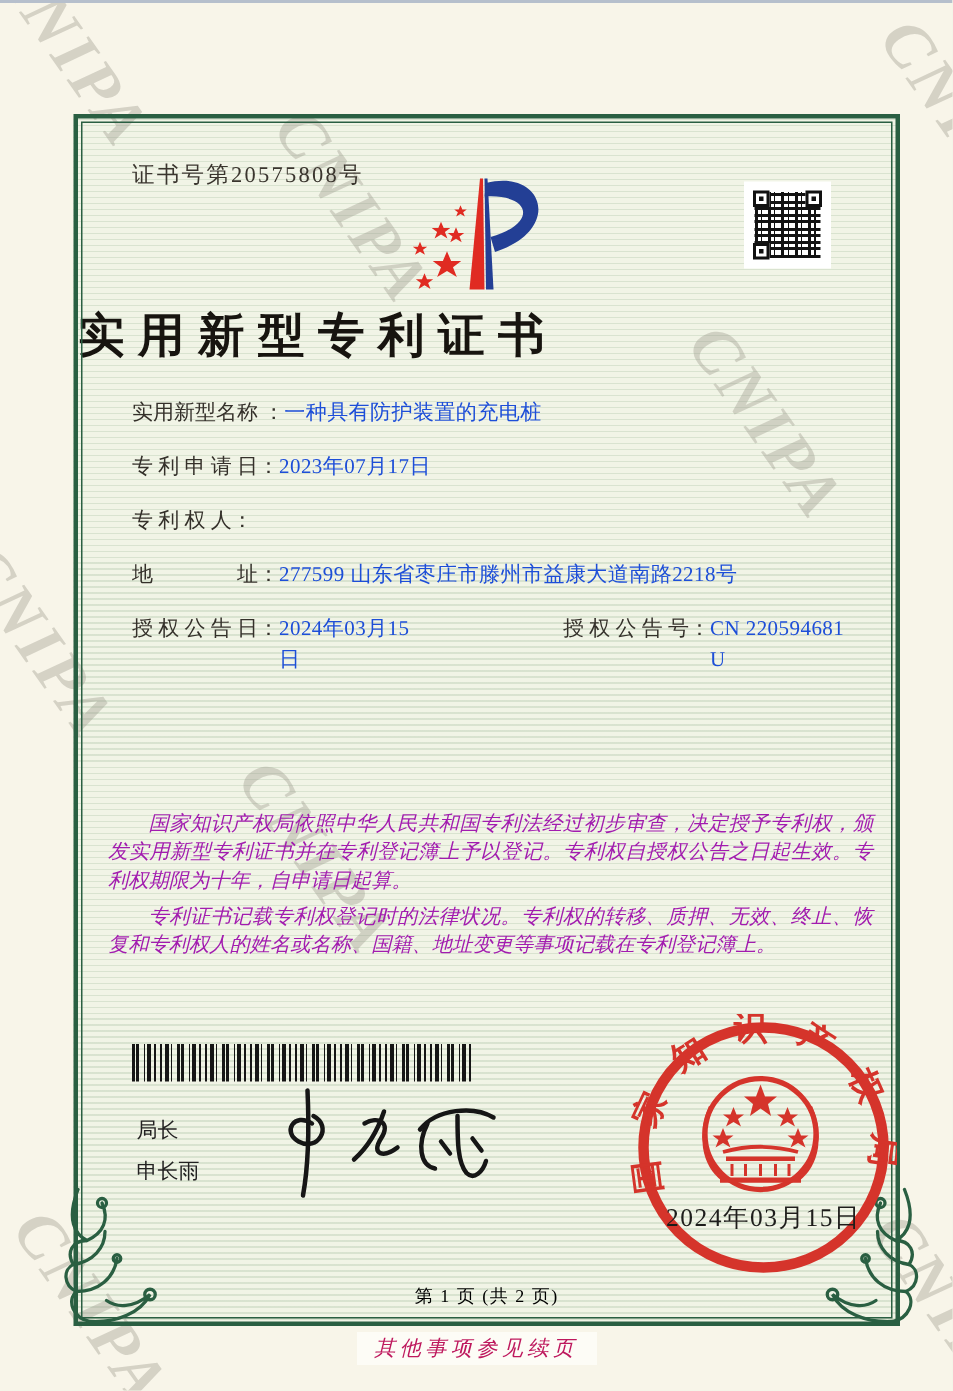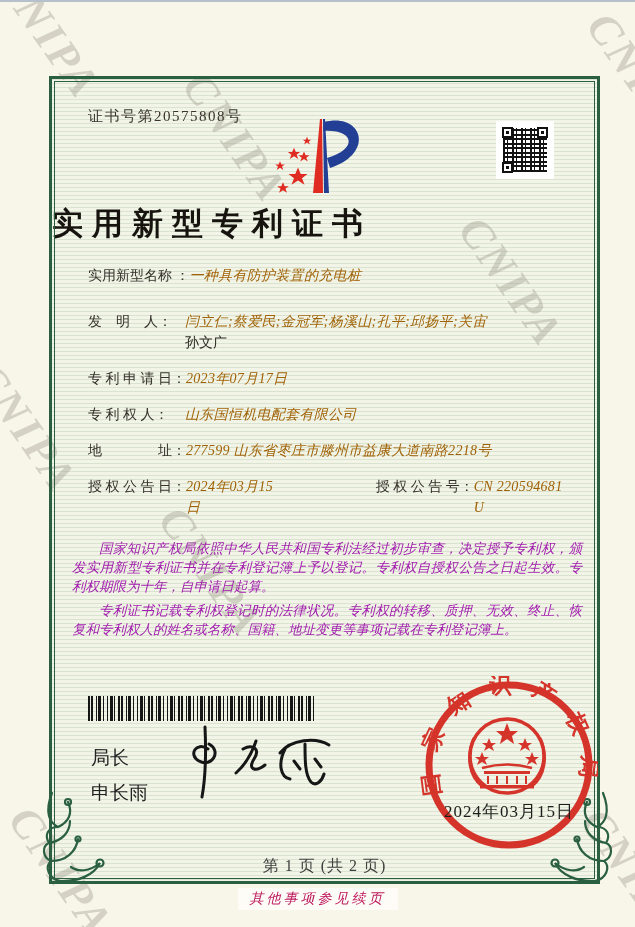--- a/index.html
+++ b/index.html
@@ -35,44 +35,44 @@
 
   .title{position:absolute;left:0;right:0;top:124px;text-align:left;
       font-size:31px;font-weight:700;letter-spacing:9px;color:#17140f;}
 
   .fields{position:absolute;left:36px;top:186px;width:488px;font-size:14px;}
   .frow{display:flex;line-height:21px;margin-top:15px;align-items:flex-start;}
   .frow.first{margin-top:0;}
   .frow.inv{margin-top:25px;}
   .frow.after-inv{margin-top:6px;}
   .flabel{flex:none;white-space:pre;min-width:97px;color:#34302a;}
-  .fval{white-space:pre-wrap;color:#a16207;letter-spacing:0.3px;font-style:italic;}
+  .fval{white-space:pre-wrap;color:#1d4ed8;letter-spacing:0.3px;}
   .fval2{margin-left:97px;line-height:21px;color:#2c2923;}
   .g2{margin-left:89px;}
 
   .paras{position:absolute;left:20px;top:460px;width:510px;font-size:13.5px;line-height:19px;
       font-style:italic;color:#a21caf;text-align:justify;}
   .paras p{margin:0 0 5px 0;text-indent:2em;}
 
   .barcode{position:absolute;left:36px;top:617px;width:226px;height:25px;
       background:repeating-linear-gradient(90deg,
         #151515 0 2px,transparent 2px 3px,#151515 3px 5px,transparent 5px 8px,
         #151515 8px 9px,transparent 9px 10px,#151515 10px 13px,transparent 13px 15px,
         #151515 15px 16px,transparent 16px 19px,#151515 19px 20px,transparent 20px 22px,
         #151515 22px 25px,transparent 25px 26px,#151515 26px 27px,transparent 27px 30px);}
 
   .officer{position:absolute;left:39px;top:666px;font-family:"Liberation Sans",sans-serif;
-      font-size:19px;color:#232222;font-weight:500;}
+      font-size:14px;color:#232222;font-weight:500;}
   .officer div{margin-bottom:9px;}
   .signature{position:absolute;left:116px;top:638px;}
 
   .seal{position:absolute;left:368px;top:597px;width:178px;height:178px;z-index:3;}
 
-  .page-num{position:absolute;left:0;right:0;top:777px;text-align:center;font-size:16px;
-      letter-spacing:1px;color:#404040;}
+  .page-num{position:absolute;left:0;right:0;top:777px;text-align:center;font-size:12px;
+      letter-spacing:1px;color:#000000;}
 
   .flourish{position:absolute;width:82px;height:98px;}
   .fl-left{left:-14px;top:710px;}
   .fl-right{left:483px;top:710px;transform:scaleX(-1);}
 
   .bottom-note{position:absolute;left:0;right:0;top:888px;text-align:center;z-index:2;}
   .bottom-note span{display:inline-block;background:#fdfcf6;padding:2px 12px;
       font-size:14px;font-style:italic;letter-spacing:3px;color:#be185d;}
 </style>
 </head>
@@ -117,34 +117,26 @@
     <div class="finder f-bl"></div>
   </div>
 
   <div class="title">实用新型专利证书</div>
 
   <div class="fields">
     <div class="frow first">
       <span class="flabel">实用新型名称 ：</span>
       <span class="fval">一种具有防护装置的充电桩</span>
     </div>
-    <div>
-      <div class="frow inv">
-        <span class="flabel">发　明　人：</span>
-        <span class="fval">闫立仁;蔡爱民;金冠军;杨溪山;孔平;邱扬平;关宙</span>
-      </div>
-      <div class="fval2">孙文广</div>
-    </div>
     <div class="frow">
       <span class="flabel">专 利 申 请 日：</span>
       <span class="fval">2023年07月17日</span>
     </div>
     <div class="frow">
       <span class="flabel">专 利 权 人：</span>
-      <span class="fval">山东国恒机电配套有限公司</span>
     </div>
     <div class="frow">
       <span class="flabel">地　　　　址：</span>
       <span class="fval">277599 山东省枣庄市滕州市益康大道南路2218号</span>
     </div>
     <div class="frow">
       <span class="flabel">授 权 公 告 日：</span>
       <span class="fval">2024年03月15日</span>
       <span class="flabel g2">授 权 公 告 号：</span>
       <span class="fval">CN 220594681 U</span>

